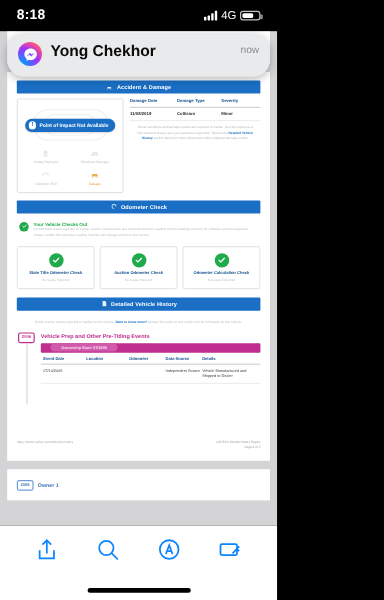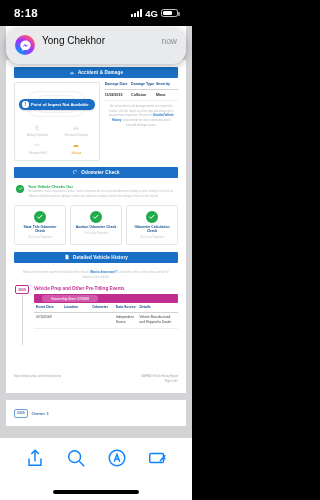--- a/index.html
+++ b/index.html
@@ -2,56 +2,56 @@
 <html><head>
 <meta charset="utf-8">
 <style>
   * { box-sizing: border-box; margin: 0; padding: 0; }
   html, body {
     width: 231px; height: 500px;
     background: #000;
     font-family: "Liberation Sans", sans-serif;
     overflow: hidden;
   }
-  #app { position: relative; width: 192px; height: 500px; background: #000; }
+  #app { position: relative; width: 231px; height: 500px; background: #000; }
 
   
   .statusbar {
     position: relative; height: 26px; width: 100%;
     display: flex; align-items: center; justify-content: space-between;
     padding: 0 14px; color: #fff;
   }
   .sb-time { font-size: 11.5px; font-weight: 700; letter-spacing: .2px; }
   .sb-right { display: flex; align-items: center; gap: 3px; }
   .bars { display: flex; align-items: flex-end; gap: 1px; height: 8px; }
   .bars i { display: block; width: 2px; background: #fff; border-radius: .5px; }
   .bars i:nth-child(1){height:3px}.bars i:nth-child(2){height:4.5px}
   .bars i:nth-child(3){height:6px}.bars i:nth-child(4){height:8px}
-  .sb-net { font-size: 9.5px; font-weight: 700; }
+  .sb-net { font-size: 9.5px; font-weight: 400; }
   .batt { width: 17px; height: 8.5px; border: 1px solid rgba(255,255,255,.75);
           border-radius: 2.5px; position: relative; padding: 1px; }
   .batt::after { content:""; position:absolute; right:-2.6px; top:2.4px; width:1.4px;
                  height:3.4px; background:rgba(255,255,255,.55); border-radius:0 1px 1px 0; }
   .batt b { display:block; height:100%; width:72%; background:#fff; border-radius:1.3px; }
 
   
   .banner {
     position: absolute; top: 28px; left: 6px; right: 6px;
     background: #e9eaec; border-radius: 14px;
     padding: 7px 9px 9px 9px;
     display: flex; align-items: flex-start; gap: 7px;
     box-shadow: 0 2px 7px rgba(0,0,0,.28);
     z-index: 40;
   }
   .msgr-icon { width: 20px; height: 20px; border-radius: 50%; flex: 0 0 auto;
     background: radial-gradient(circle at 22% 88%, #0099ff 0%, #a033ff 52%, #ff5280 78%, #ff7061 100%);
     display: flex; align-items: center; justify-content: center; }
   .msgr-icon svg { width: 13px; height: 13px; }
   .bn-body { flex: 1 1 auto; min-width: 0; }
-  .bn-title { font-size: 10px; font-weight: 400; color: #0b0b0b; line-height: 1.25; }
+  .bn-title { font-size: 13px; font-weight: 700; color: #0b0b0b; line-height: 1.25; }
   .bn-sub { font-size: 10px; color: #111; line-height: 1.35; margin-top: 1px; }
   .bn-time { font-size: 8.5px; color: #8b8d91; flex: 0 0 auto; padding-top: 1px; }
 
   
   .doc {
     position: absolute; top: 26px; left: 0; right: 0; bottom: 62px;
     background: #d4d4d6; overflow: hidden;
   }
   .page { background: #fff; margin: 0 6px 7px 6px; }
   .page.prev { padding: 9px 10px 10px; }

